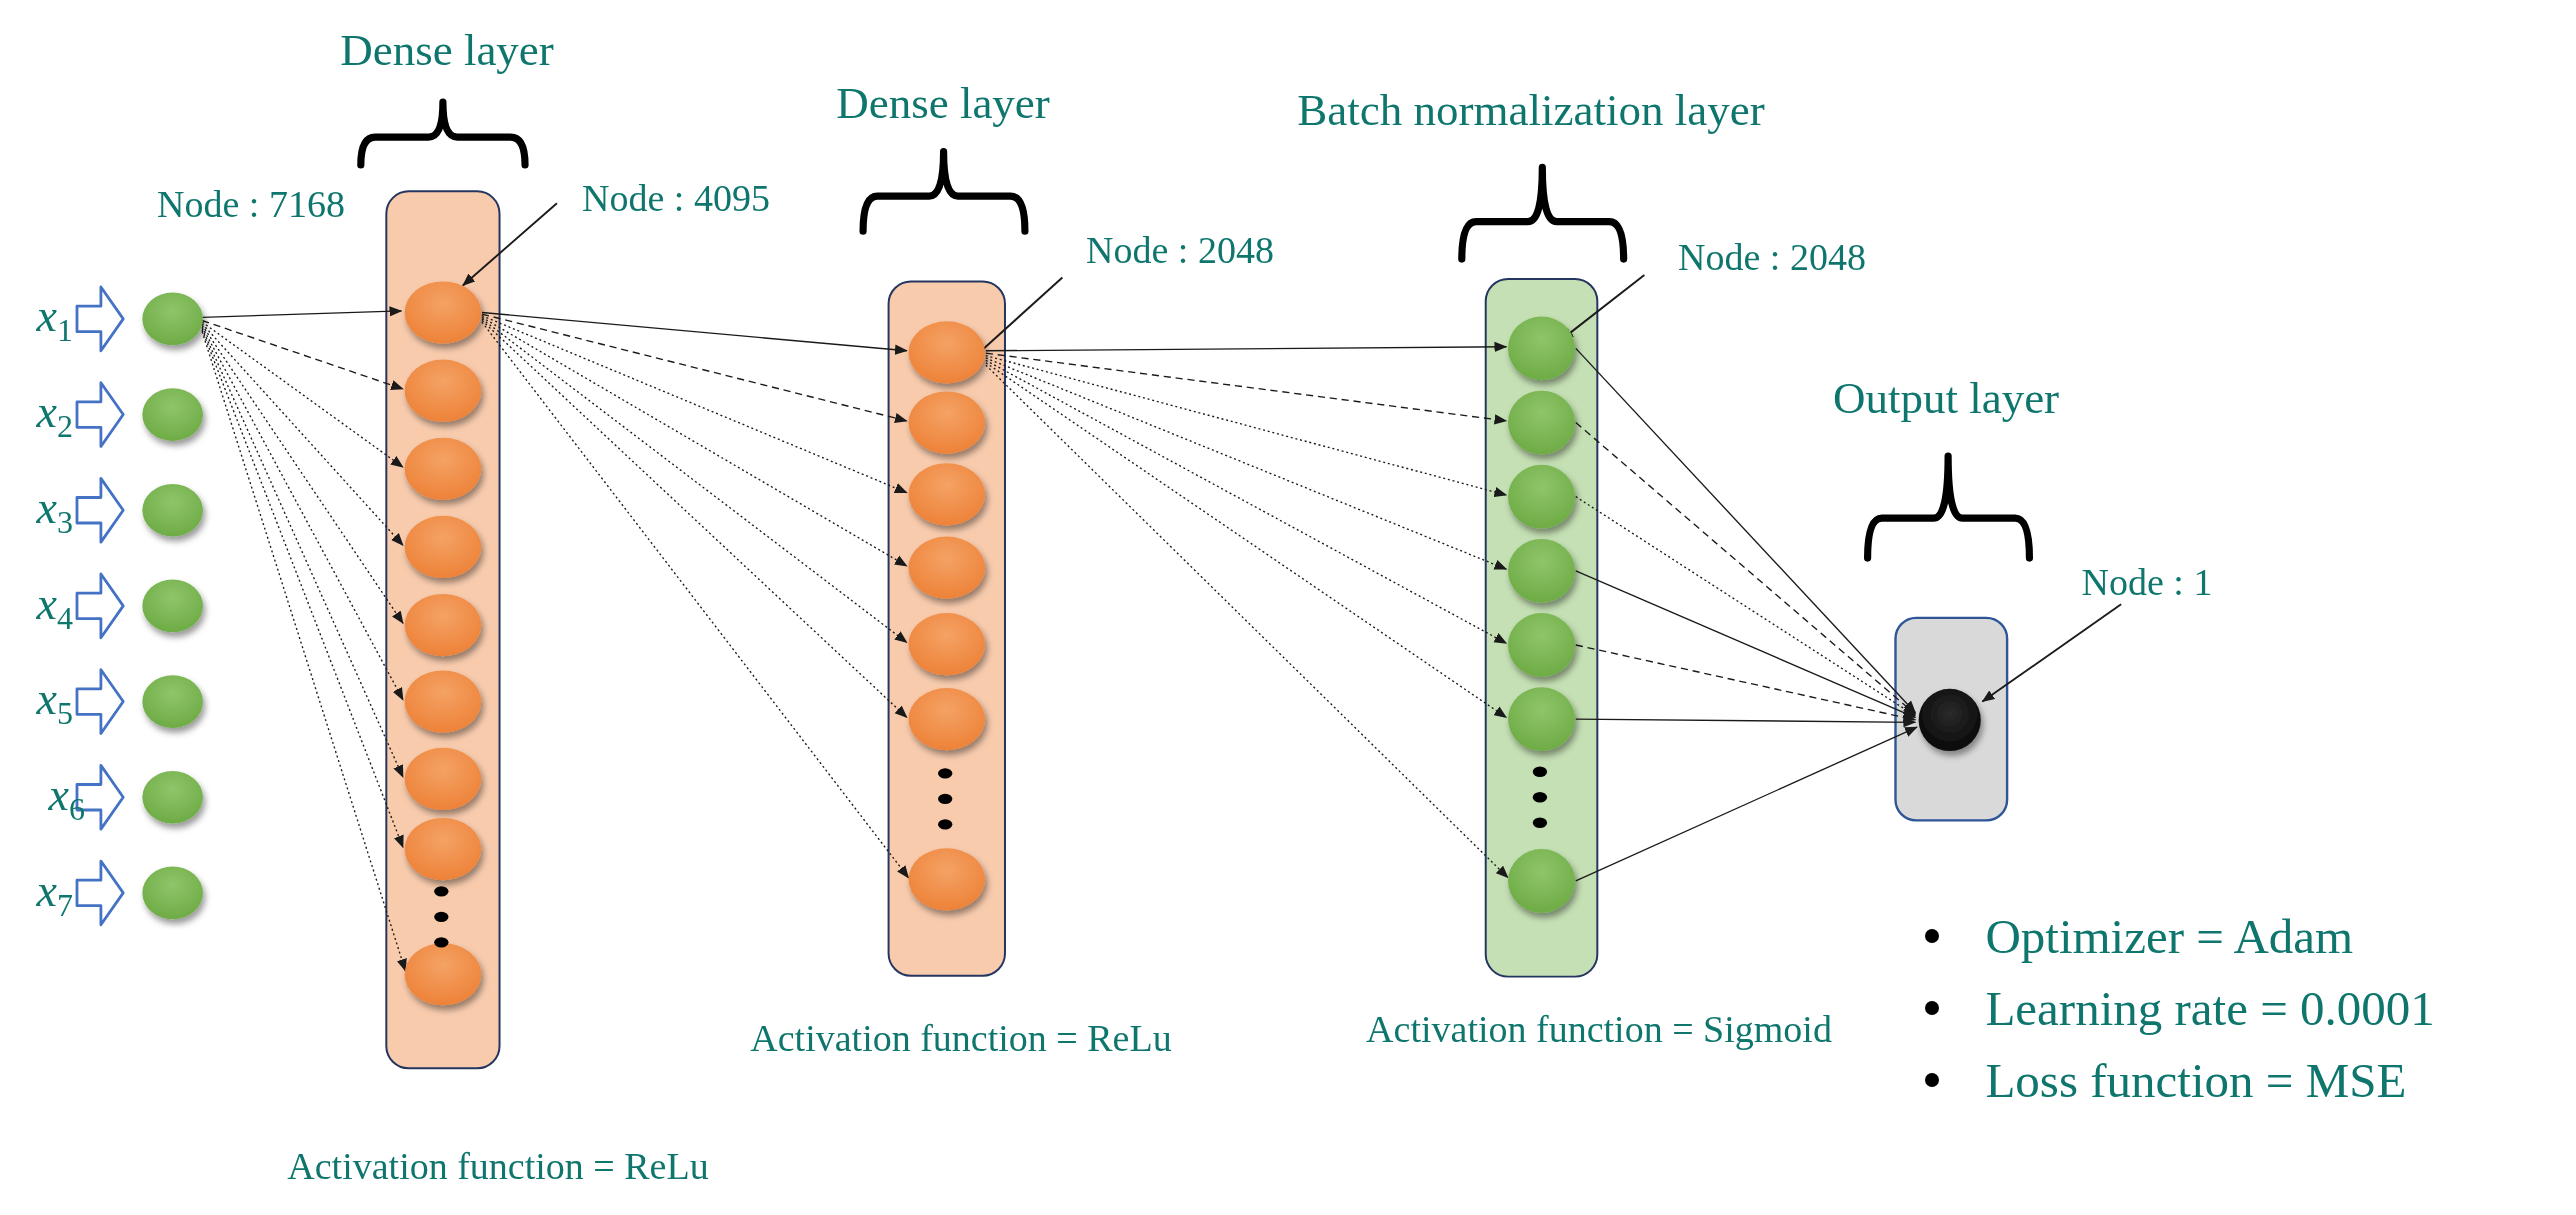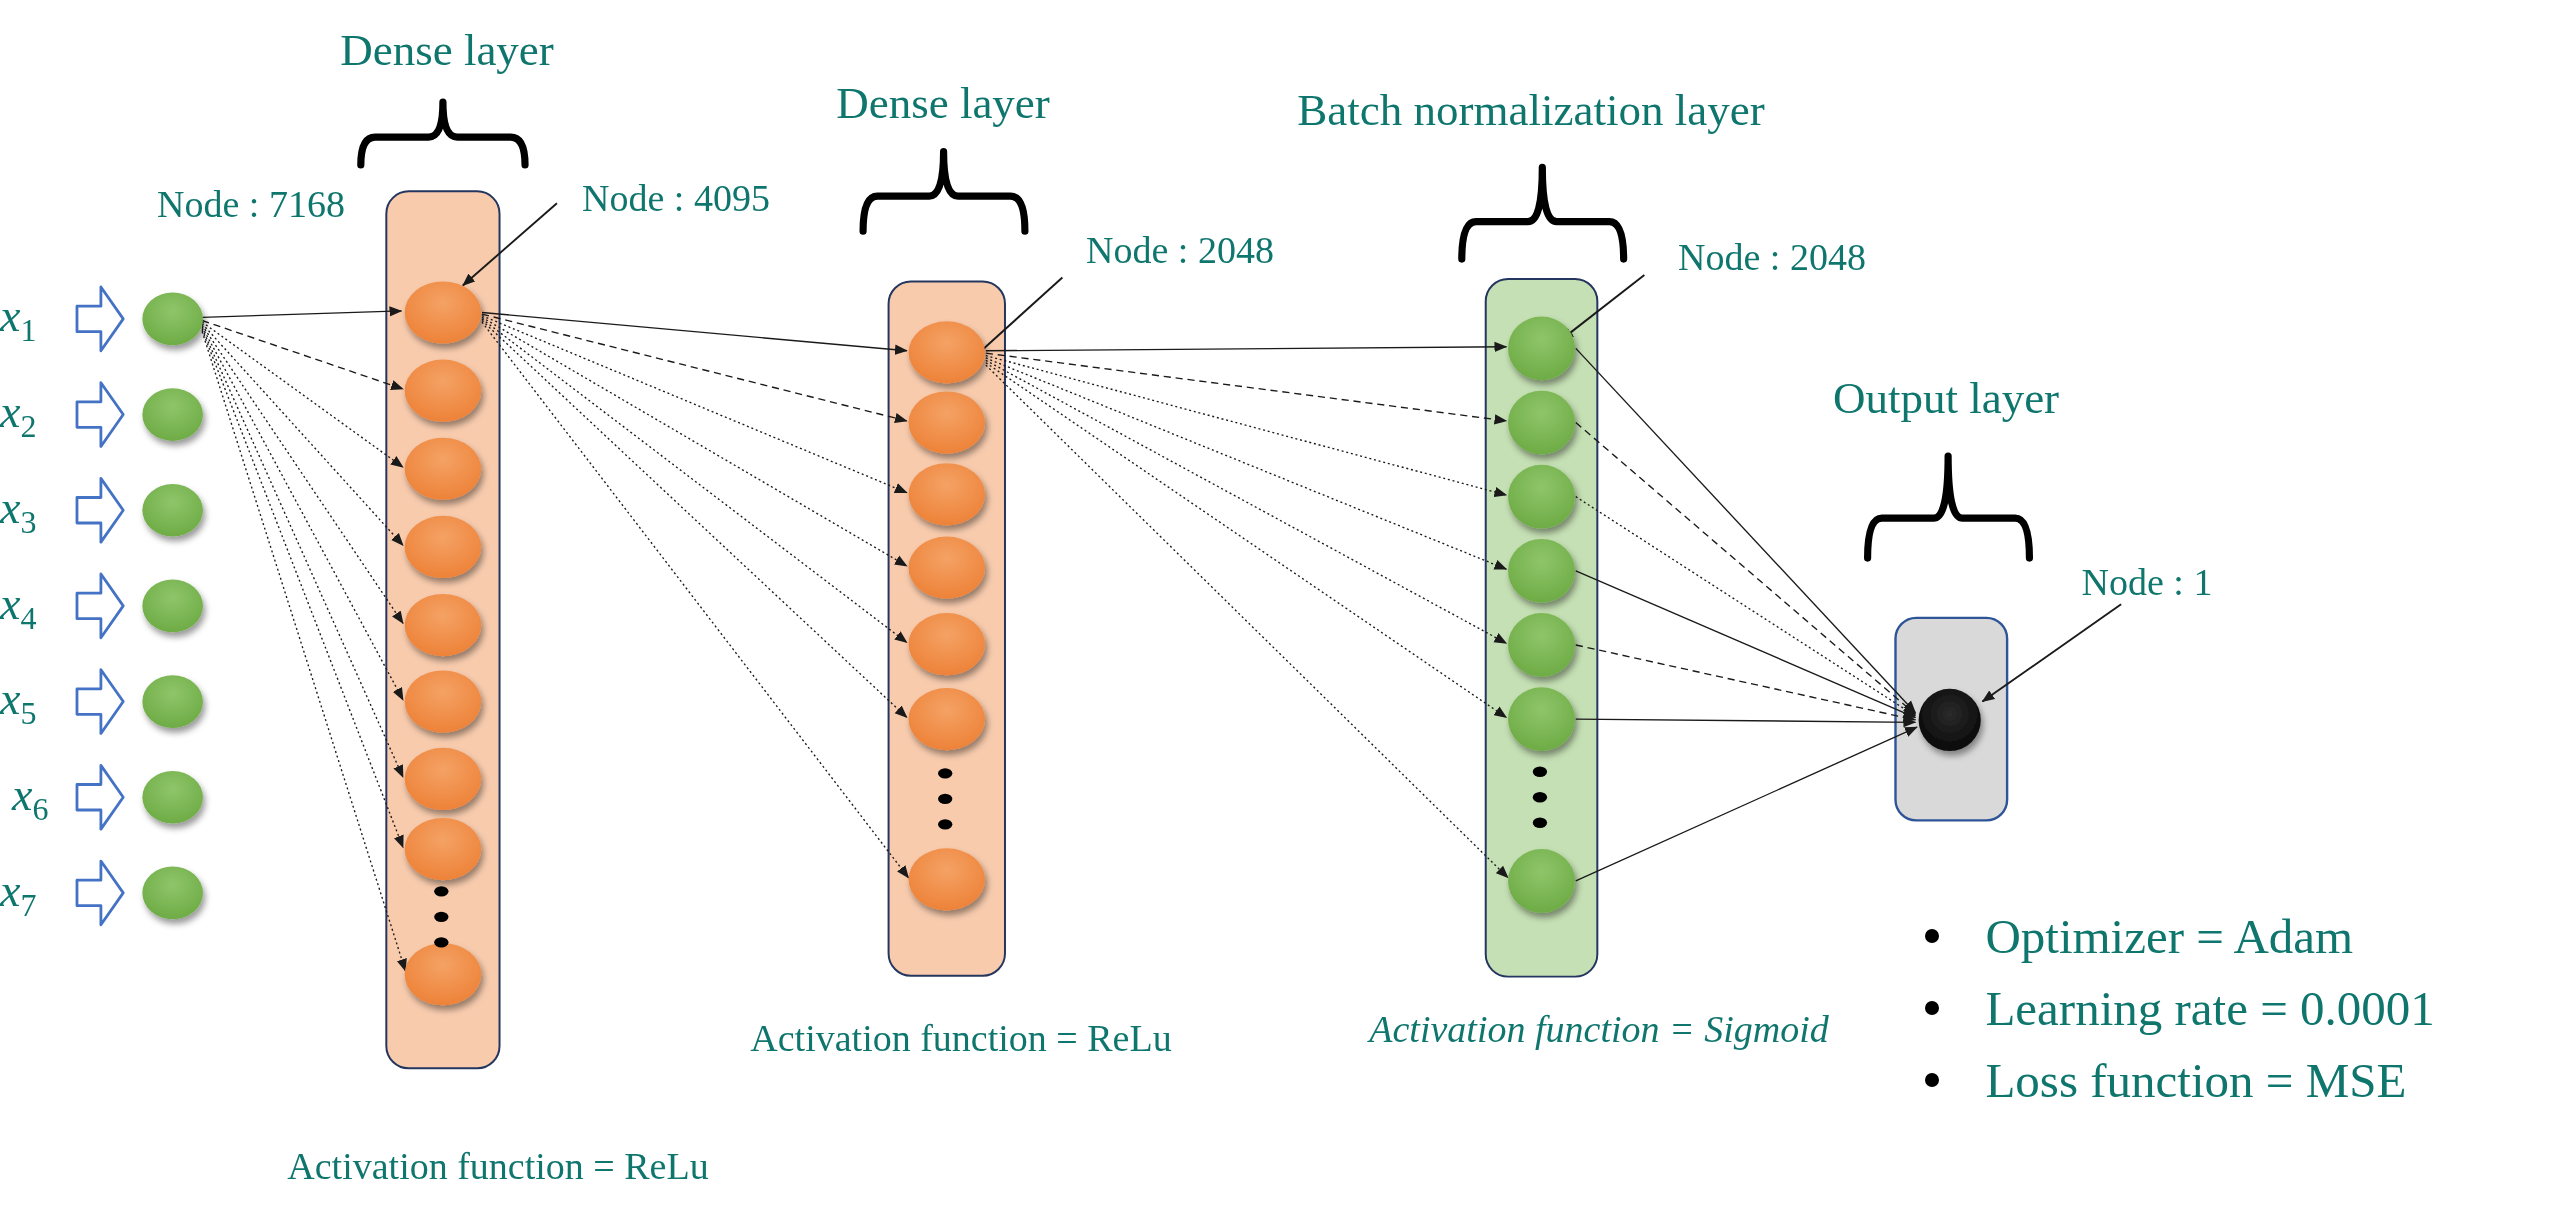--- a/index.html
+++ b/index.html
@@ -10,21 +10,21 @@
     font-family:"Liberation Serif","DejaVu Serif",serif;
     color:#0f766e;
     overflow:hidden;
   }
   .stage svg.art{position:absolute;left:0;top:0;}
   .lbl{position:absolute;white-space:nowrap;line-height:1;}
   .title{font-size:45px;transform:translateX(-50%);}
   .nodelbl{font-size:38px;transform:translateX(-50%);}
   .actlbl{font-size:38px;transform:translateX(-50%);}
   .xlbl{
-    position:absolute;left:0;width:73px;
+    position:absolute;left:0;width:73px;text-align:right;
     font-size:46px;font-style:italic;line-height:1;
   }
   .xlbl sub{font-size:32px;font-style:normal;line-height:0;}
   .bullets{position:absolute;left:1925px;top:900px;}
   .brow{display:flex;align-items:center;height:72px;}
   .bdot{width:14.4px;height:14.4px;border-radius:50%;background:#000;margin-right:46px;flex:none;}
   .btxt{font-size:49px;white-space:nowrap;}
 </style>
 </head>
 <body>
@@ -200,21 +200,21 @@
   <div class="lbl title" style="left:1946px;top:376px;">Output layer</div>
 
   <div class="lbl nodelbl" style="left:251px;top:185px;">Node : 7168</div>
   <div class="lbl nodelbl" style="left:676px;top:179px;font-family:Liberation Serif, serif;">Node : 4095</div>
   <div class="lbl nodelbl" style="left:1180px;top:231px;">Node : 2048</div>
   <div class="lbl nodelbl" style="left:1772px;top:238px;">Node : 2048</div>
   <div class="lbl nodelbl" style="left:2147px;top:563px;">Node : 1</div>
 
   <div class="lbl actlbl" style="left:498px;top:1147px;">Activation function = ReLu</div>
   <div class="lbl actlbl" style="left:961px;top:1019px;">Activation function = ReLu</div>
-  <div class="lbl actlbl" style="left:1599px;top:1010px;font-style:italic;">Activation function = Sigmoid</div>
+  <div class="lbl actlbl" style="left:1599px;top:1010px;">Activation function = Sigmoid</div>
 
   <div class="xlbl" style="top:293px;"><span>x</span><sub>1</sub></div>
   <div class="xlbl" style="top:389px;"><span>x</span><sub>2</sub></div>
   <div class="xlbl" style="top:485px;"><span>x</span><sub>3</sub></div>
   <div class="xlbl" style="top:581px;"><span>x</span><sub>4</sub></div>
   <div class="xlbl" style="top:676px;"><span>x</span><sub>5</sub></div>
   <div class="xlbl" style="top:772px;margin-left:12px;"><span>x</span><sub>6</sub></div>
   <div class="xlbl" style="top:868px;"><span>x</span><sub>7</sub></div>
 
   <div class="bullets">

